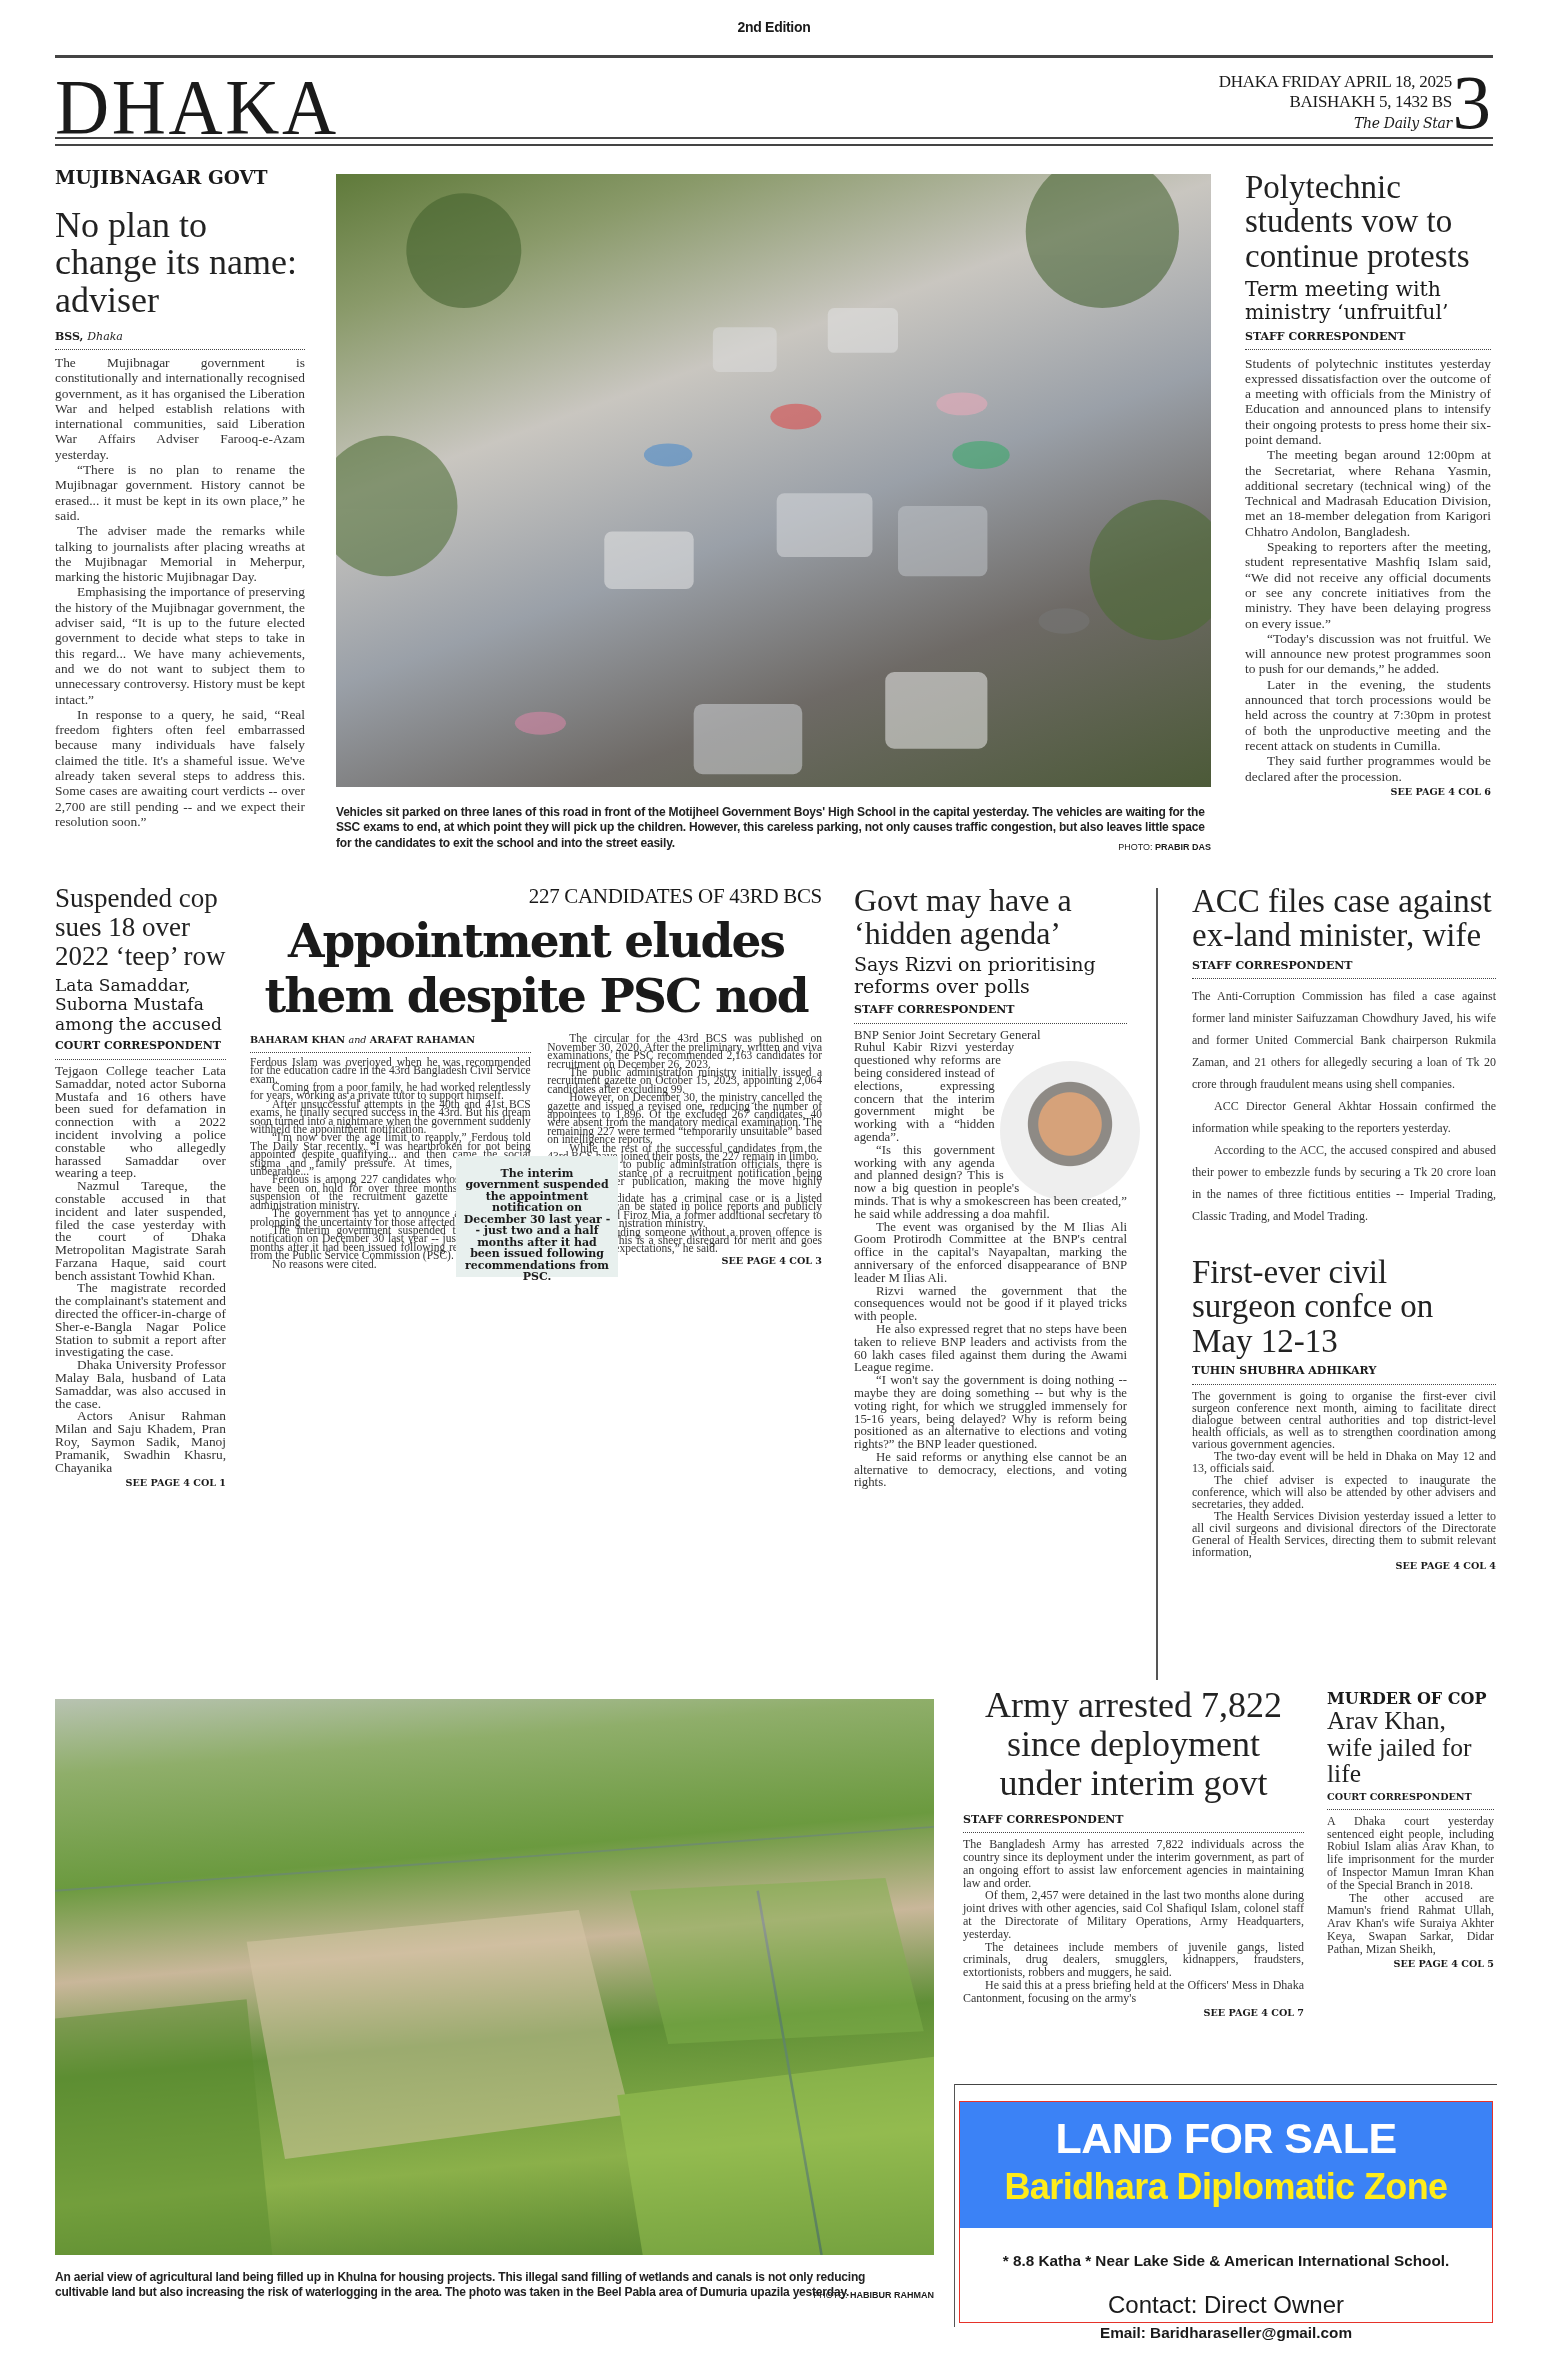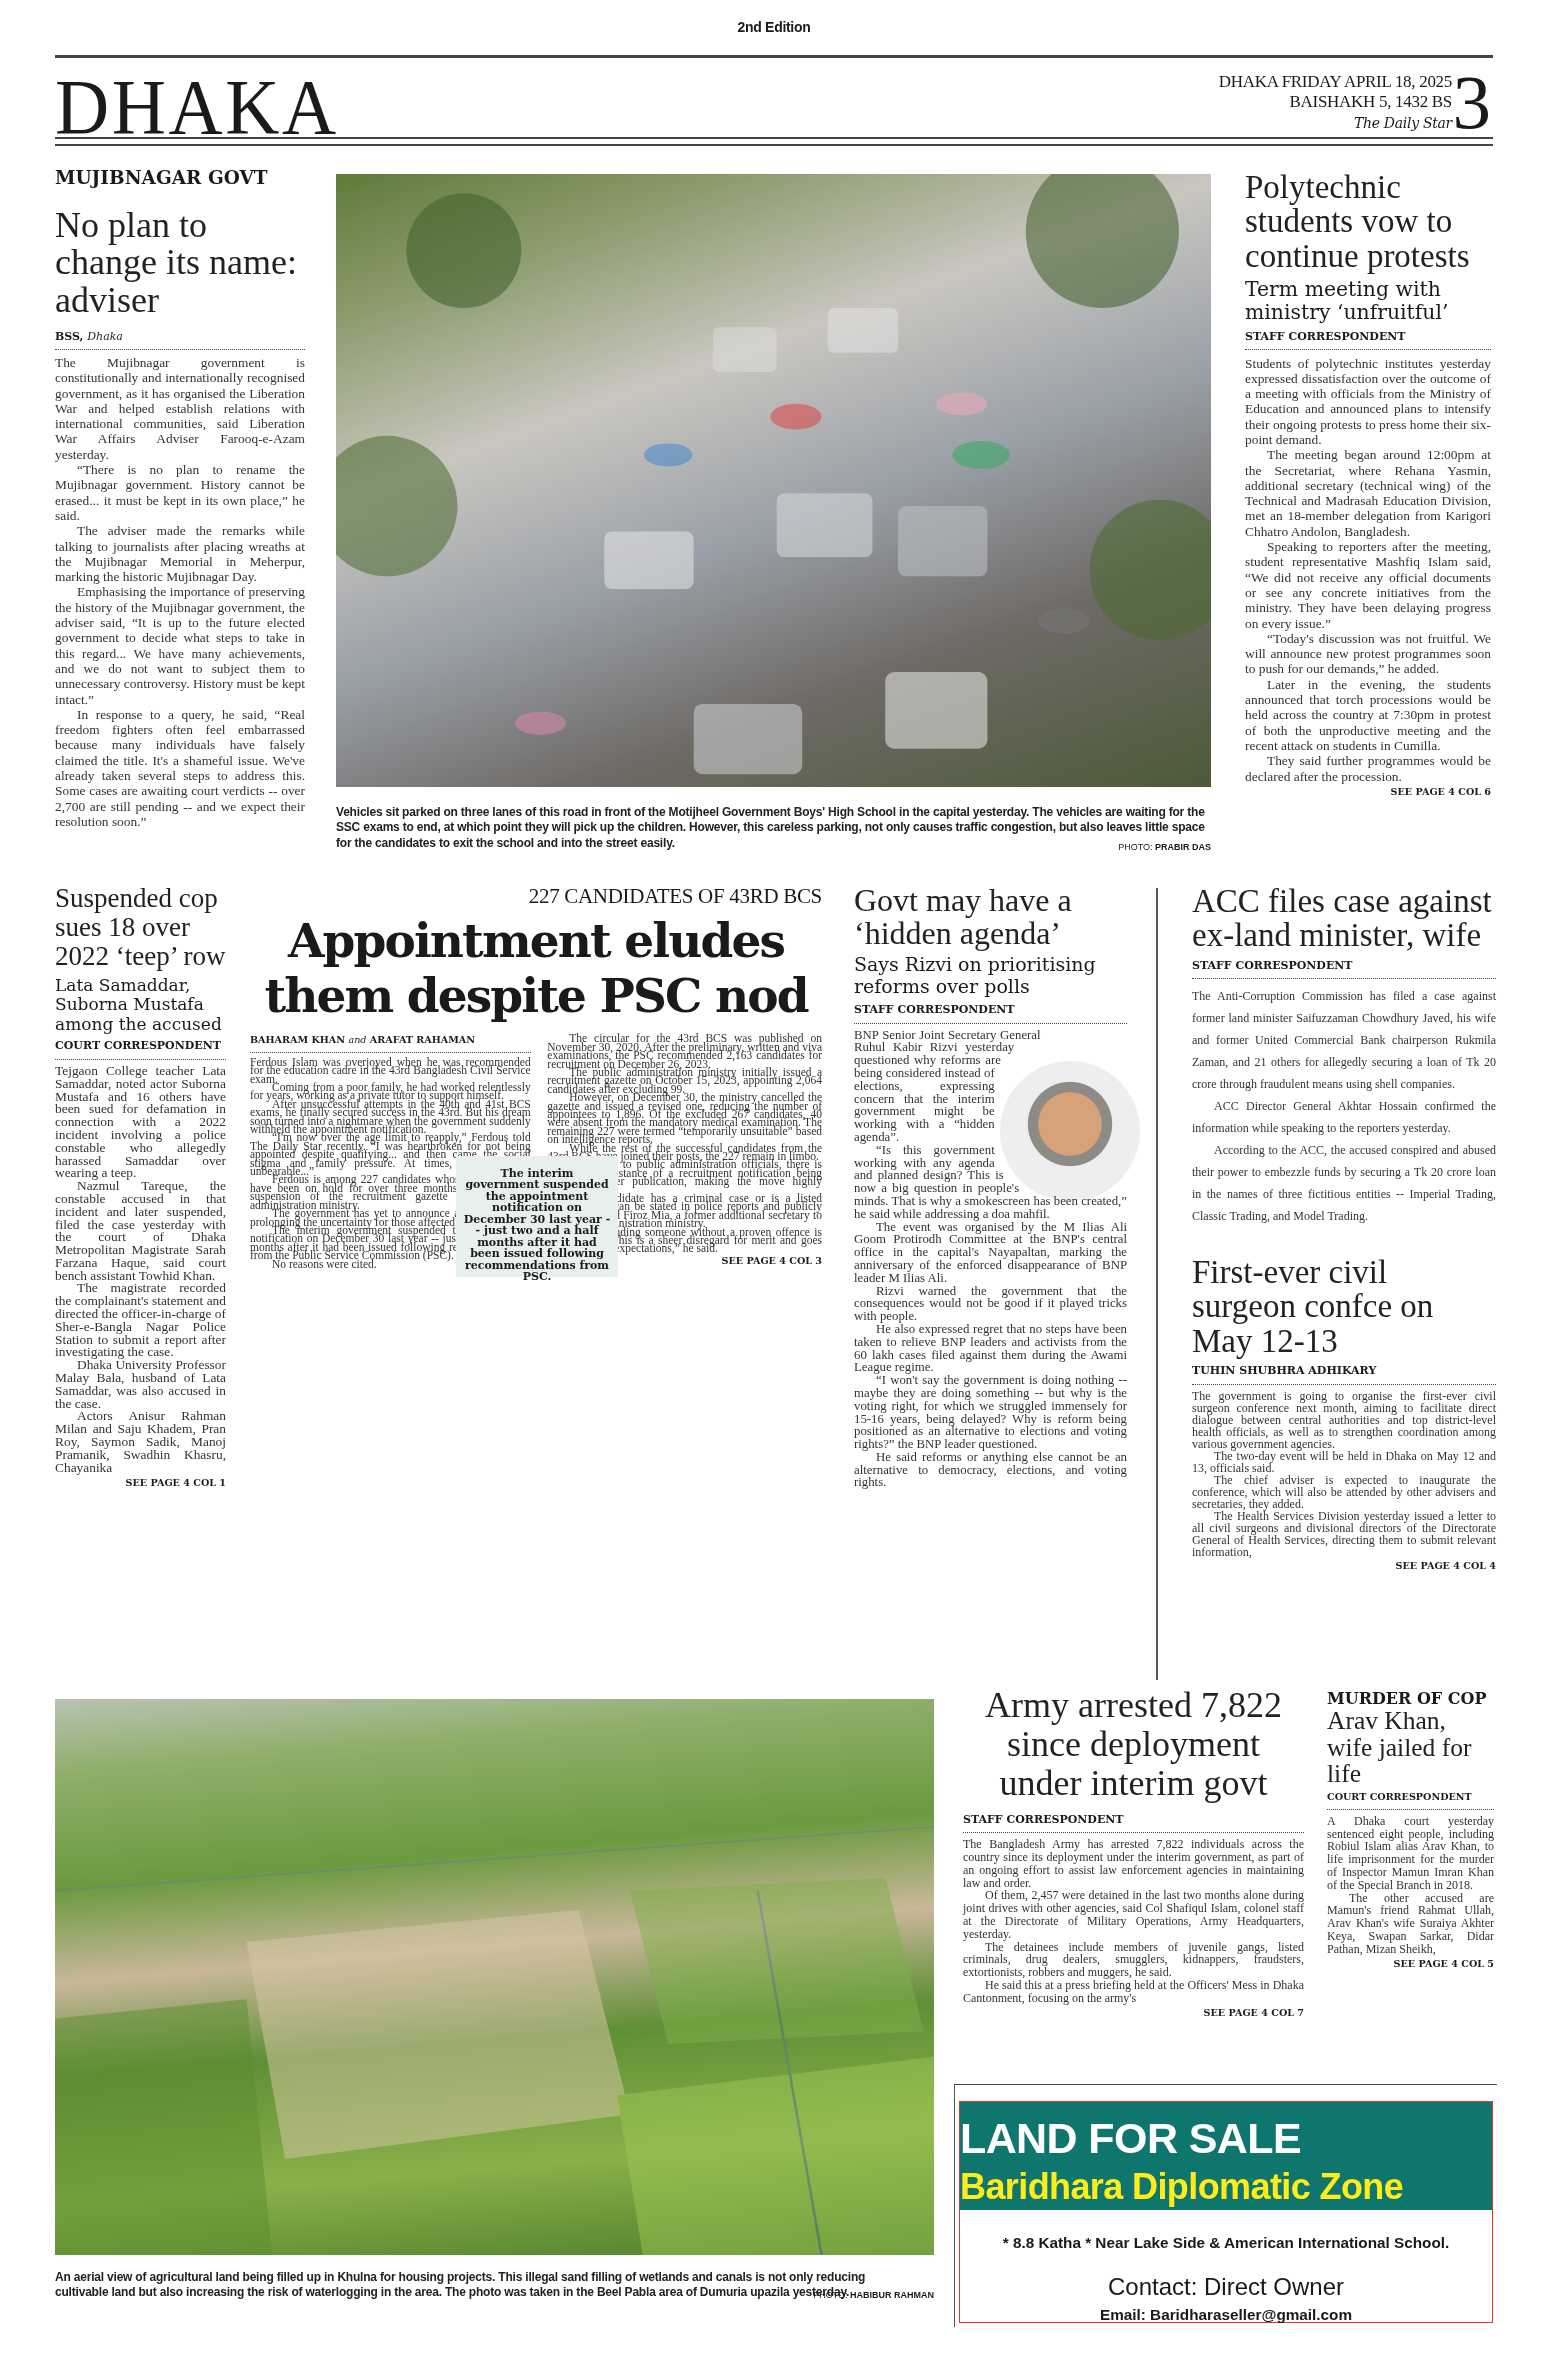--- a/index.html
+++ b/index.html
@@ -19,23 +19,23 @@
 .body{font-family:"Liberation Serif",serif;font-size:13.4px;line-height:15.3px;text-align:justify;color:#333}
 .body p{text-indent:22px}
 .body p.first{text-indent:0}
 .more{font-family:"DejaVu Serif",serif;font-weight:bold;font-size:9.6px;text-align:right;margin-top:2.6px}
 .photo{overflow:hidden}
 .caption{font-family:"Liberation Sans",sans-serif;font-weight:bold;font-size:12px;line-height:15.3px;color:#222;letter-spacing:-0.2px}
 .credit{font-family:"Liberation Sans",sans-serif;font-size:9px;text-align:right}
 .credit b{font-weight:bold}
 .pull{background:#e8f0ee;font-family:"DejaVu Serif",serif;font-weight:bold;font-size:14px;line-height:16.6px;text-align:center;padding:18px 10.2px}
 .vrule{width:1.9px;background:#555}
-.ad-top{background:#0f766e;text-align:left}
+.ad-top{background:#3b82f6;text-align:center}
 .ad-title{color:#fff;font-family:"Liberation Sans",sans-serif;font-weight:bold;font-size:43px;line-height:1;padding-top:15.3px;letter-spacing:-0.6px}
-.ad-sub{color:#ffec1a;font-family:"Liberation Sans",sans-serif;font-weight:bold;font-size:36px;line-height:1;padding:9px 0 5px;letter-spacing:-0.6px}
+.ad-sub{color:#ffec1a;font-family:"Liberation Sans",sans-serif;font-weight:bold;font-size:36px;line-height:1;padding:9px 0 23px;letter-spacing:-0.6px}
 </style>
 </head>
 <body>
 
 <div class="abs edition">2nd Edition</div>
 <div class="abs rule" style="top:55px;width:1497px;left:55px;right:55px;width:calc(1548px - 110px)"></div>
 <div class="abs masthead">DHAKA</div>
 <div class="abs dateblock">
   <div>DHAKA FRIDAY APRIL 18, 2025</div>
   <div>BAISHAKH 5, 1432 BS</div>

